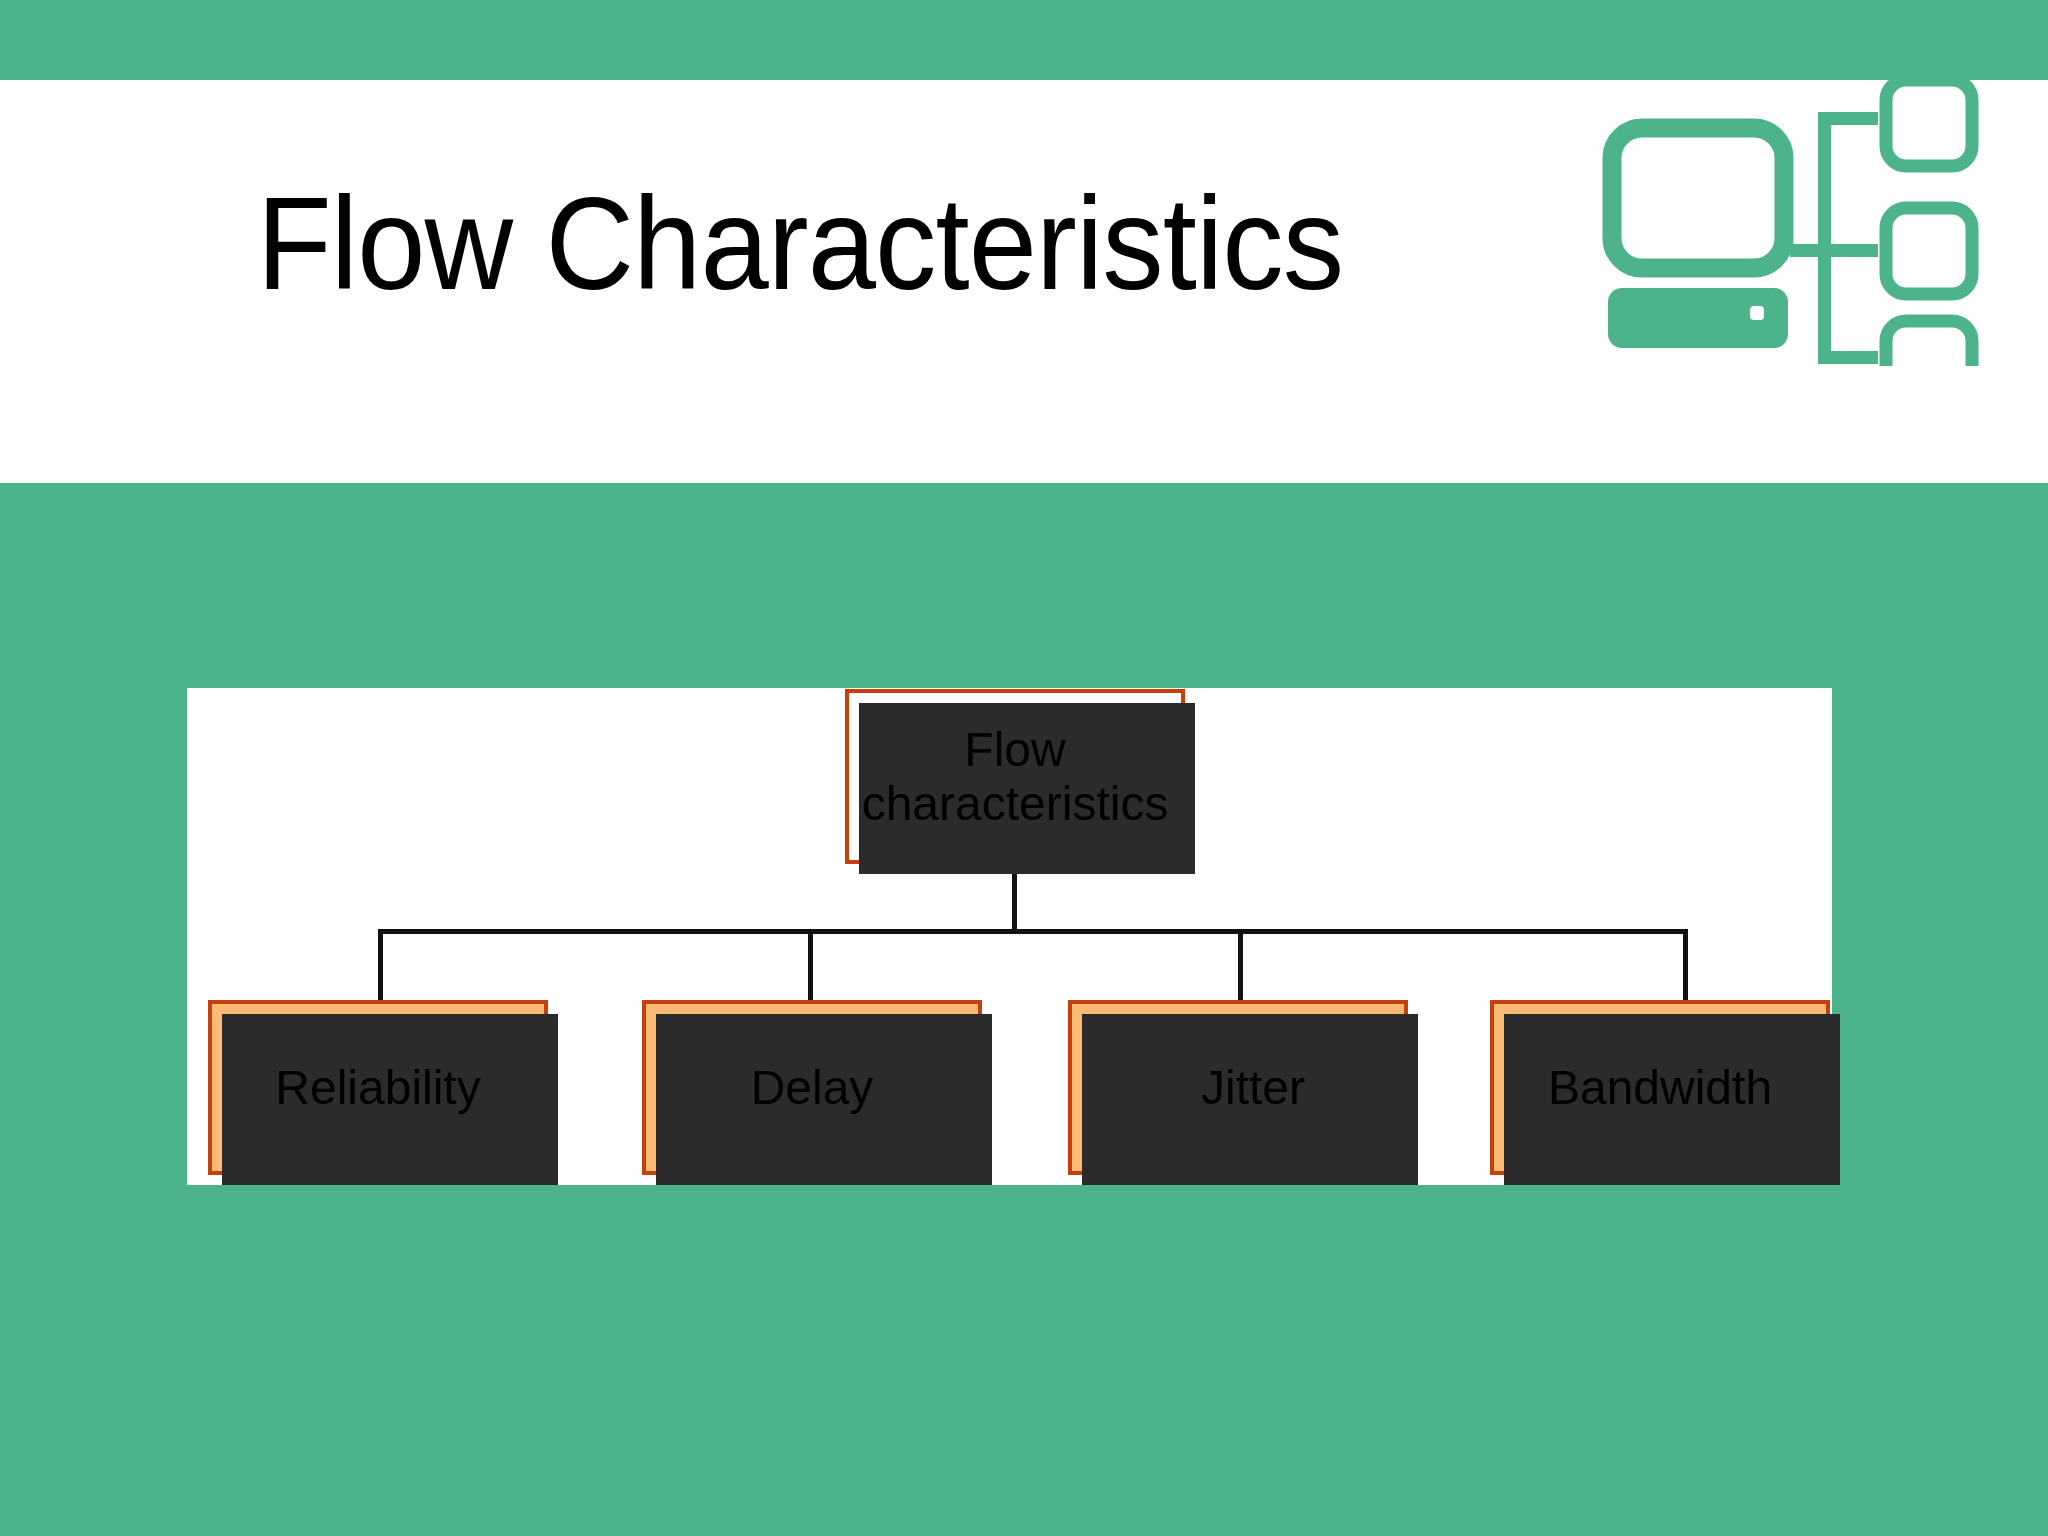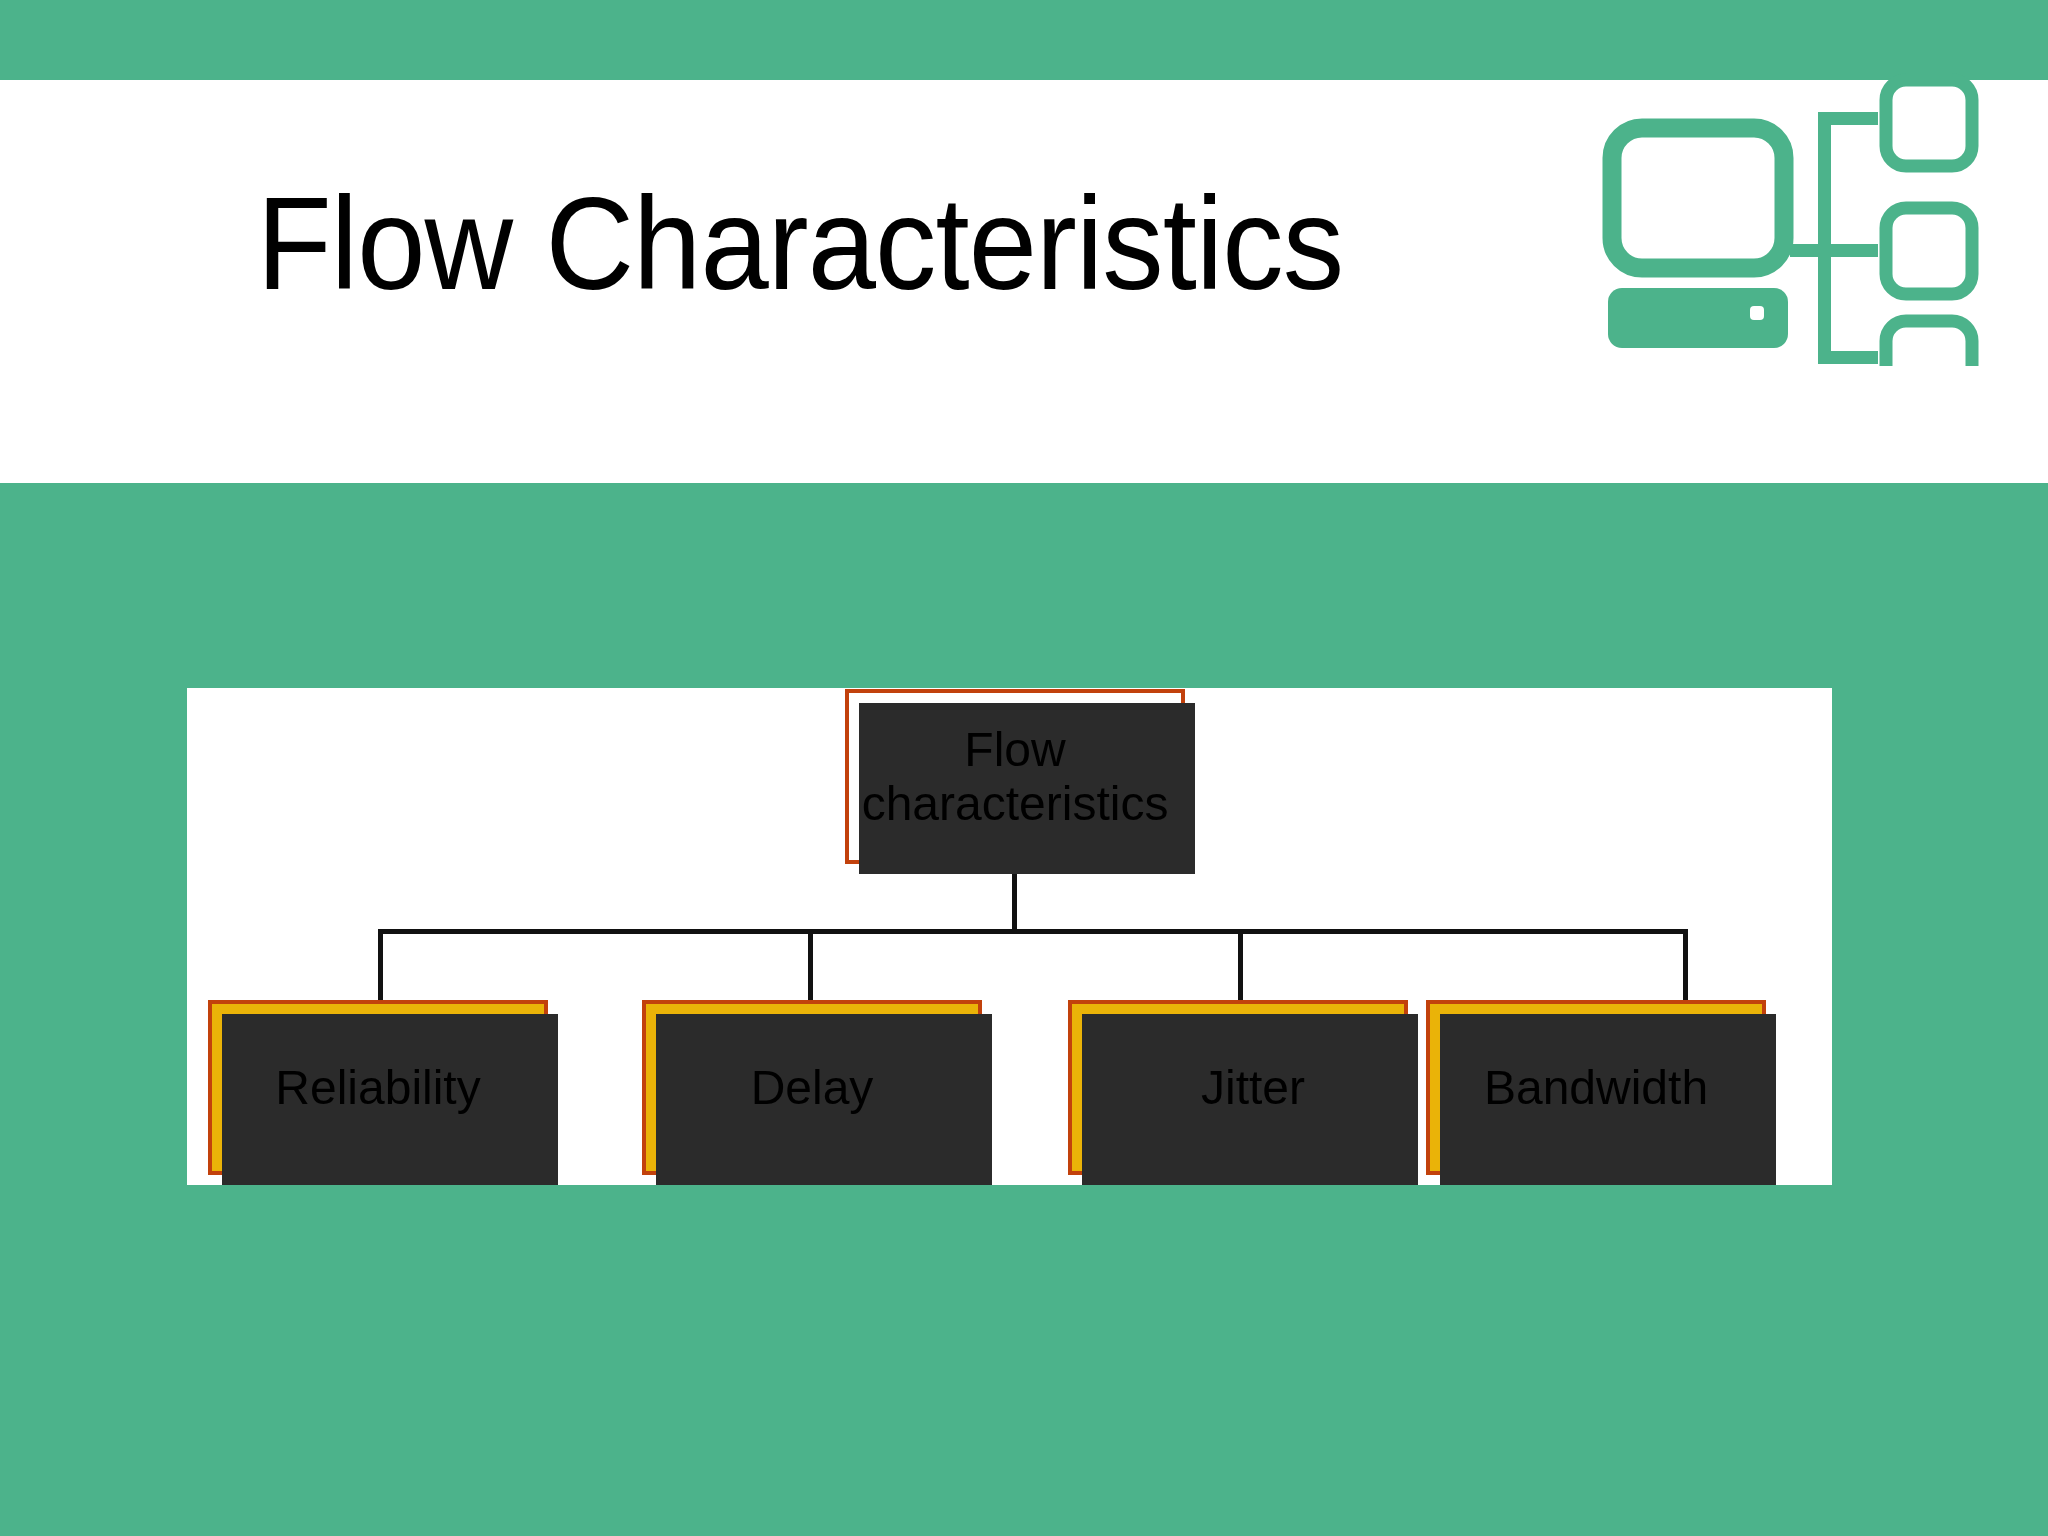--- a/index.html
+++ b/index.html
@@ -93,28 +93,28 @@
     height: 175px;
     background: #ffffff;
     font-size: 48px;
     z-index: 3;
   }
   .node-root .node-label { padding: 0 6px; }
 
   .node-leaf {
     top: 1000px;
     height: 175px;
-    background: #eab308;
+    background: #fdba74;
     font-size: 48px;
     z-index: 3;
   }
   .leaf-reliability { left: 208px;  width: 340px; }
   .leaf-delay       { left: 642px;  width: 340px; }
   .leaf-jitter      { left: 1068px; width: 340px; padding-left: 30px; }
-  .leaf-bandwidth   { left: 1426px; width: 340px; }
+  .leaf-bandwidth   { left: 1490px; width: 340px; }
 
   
   .conn {
     position: absolute;
     background: #111111;
     z-index: 2;
   }
   .conn-root-stem {
     left: 1012px;
     top: 862px;

